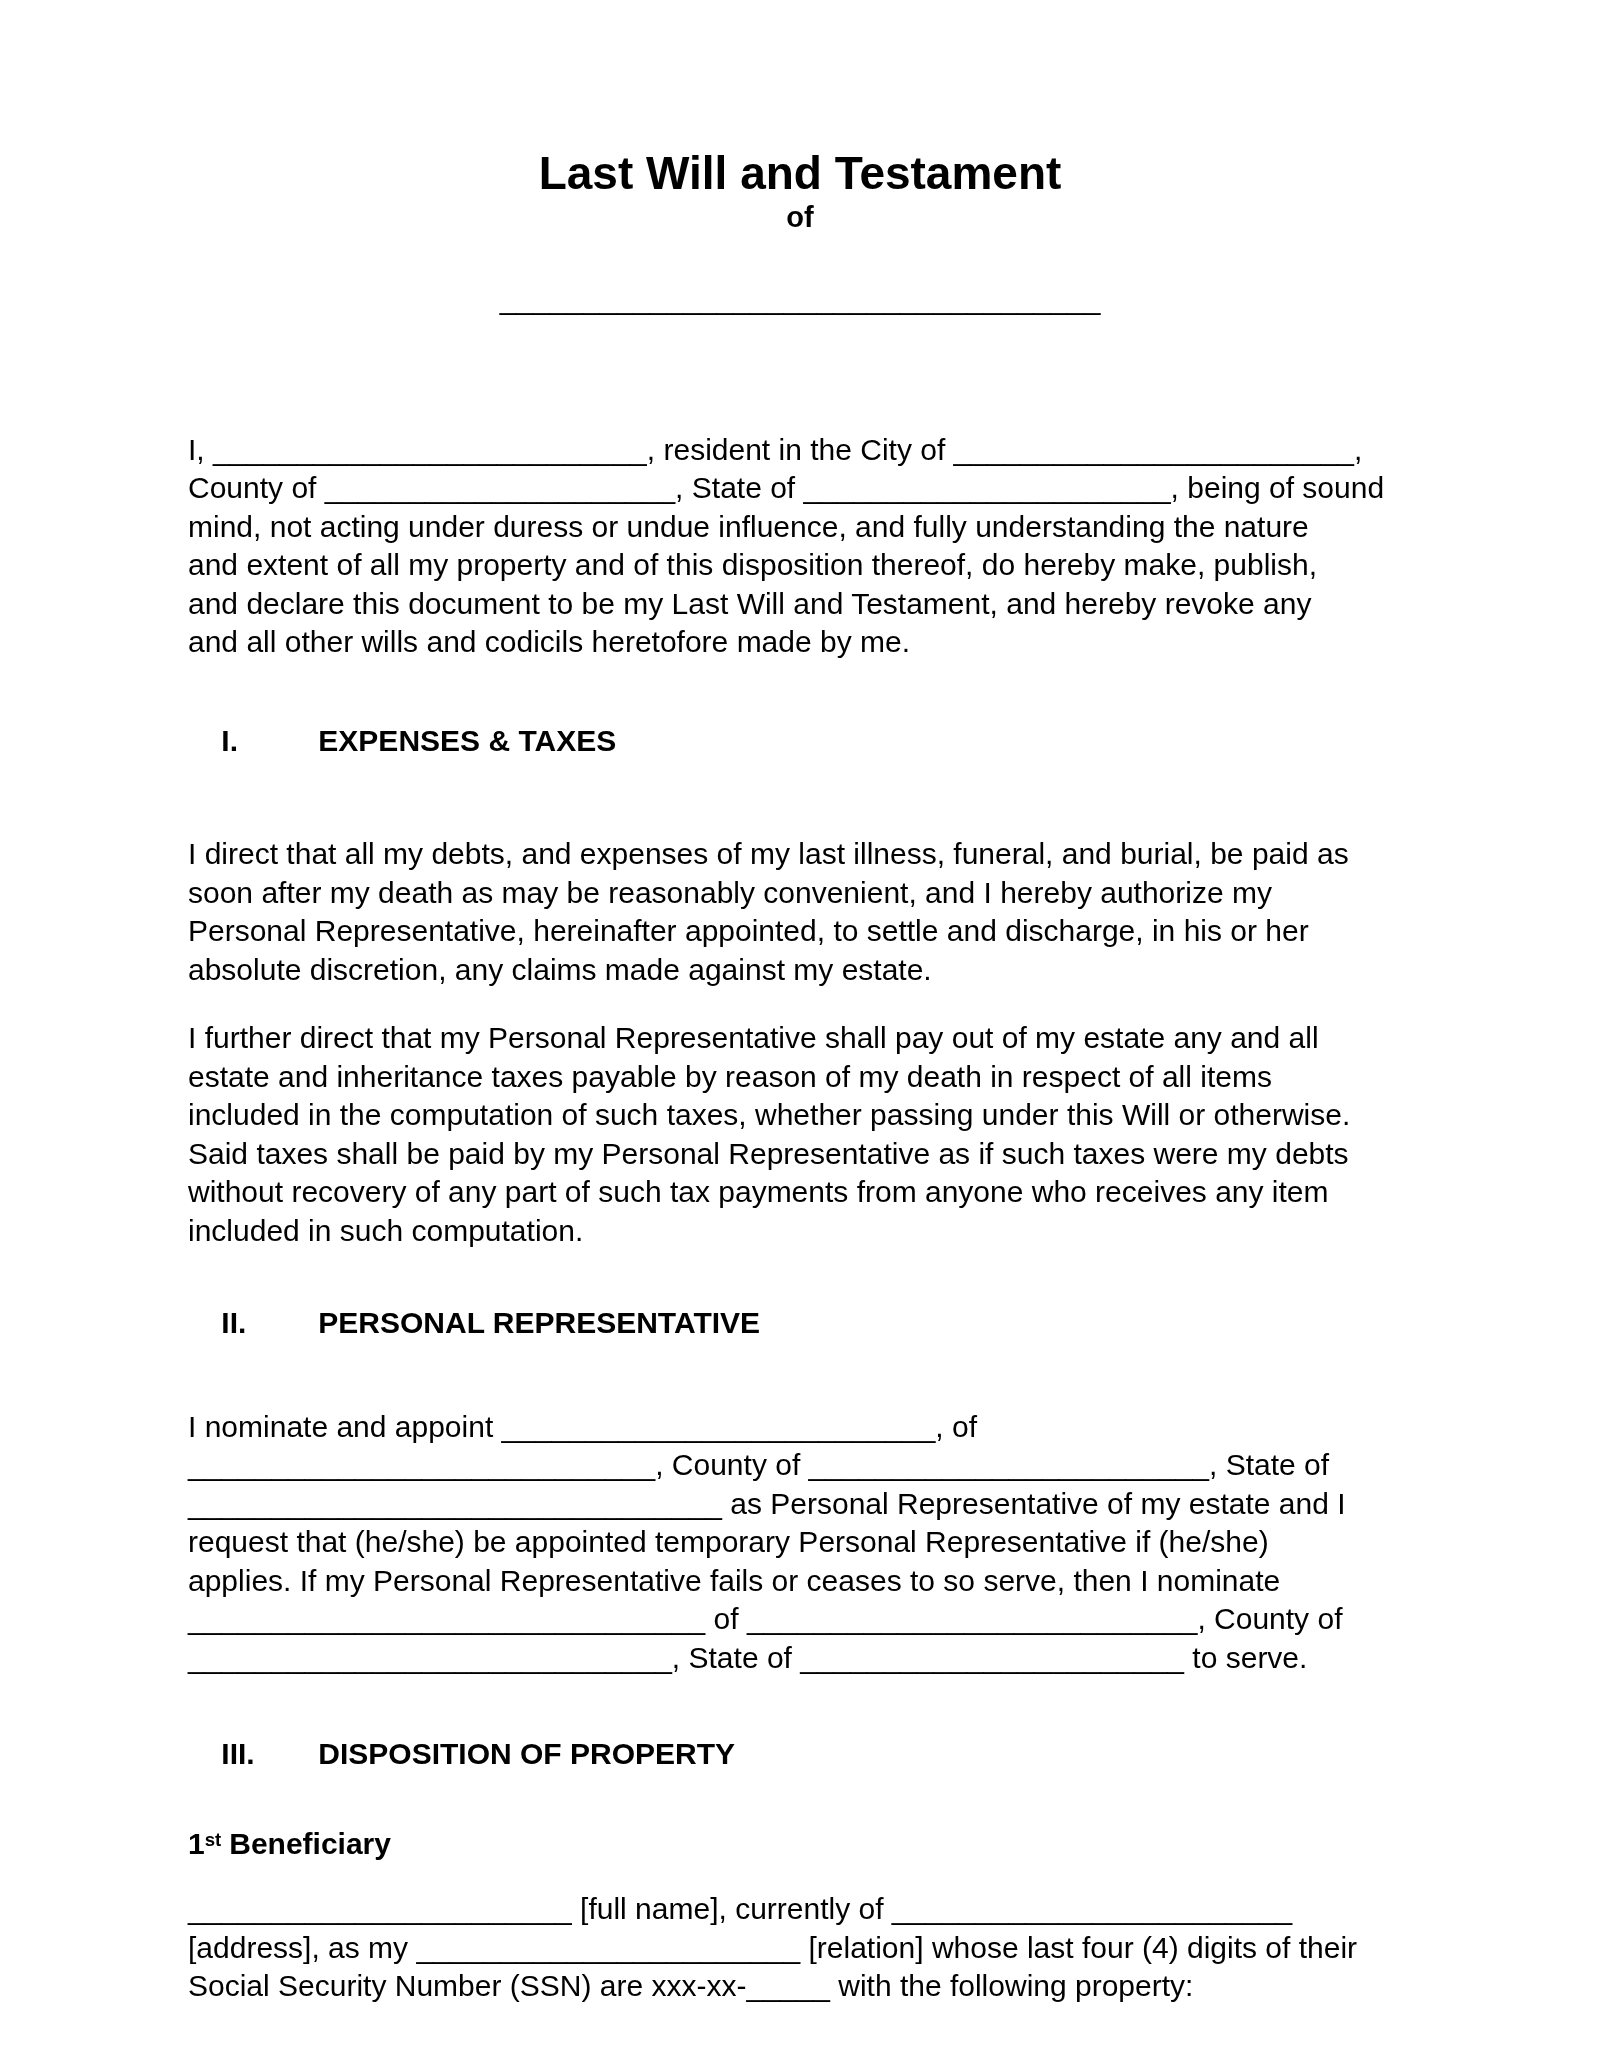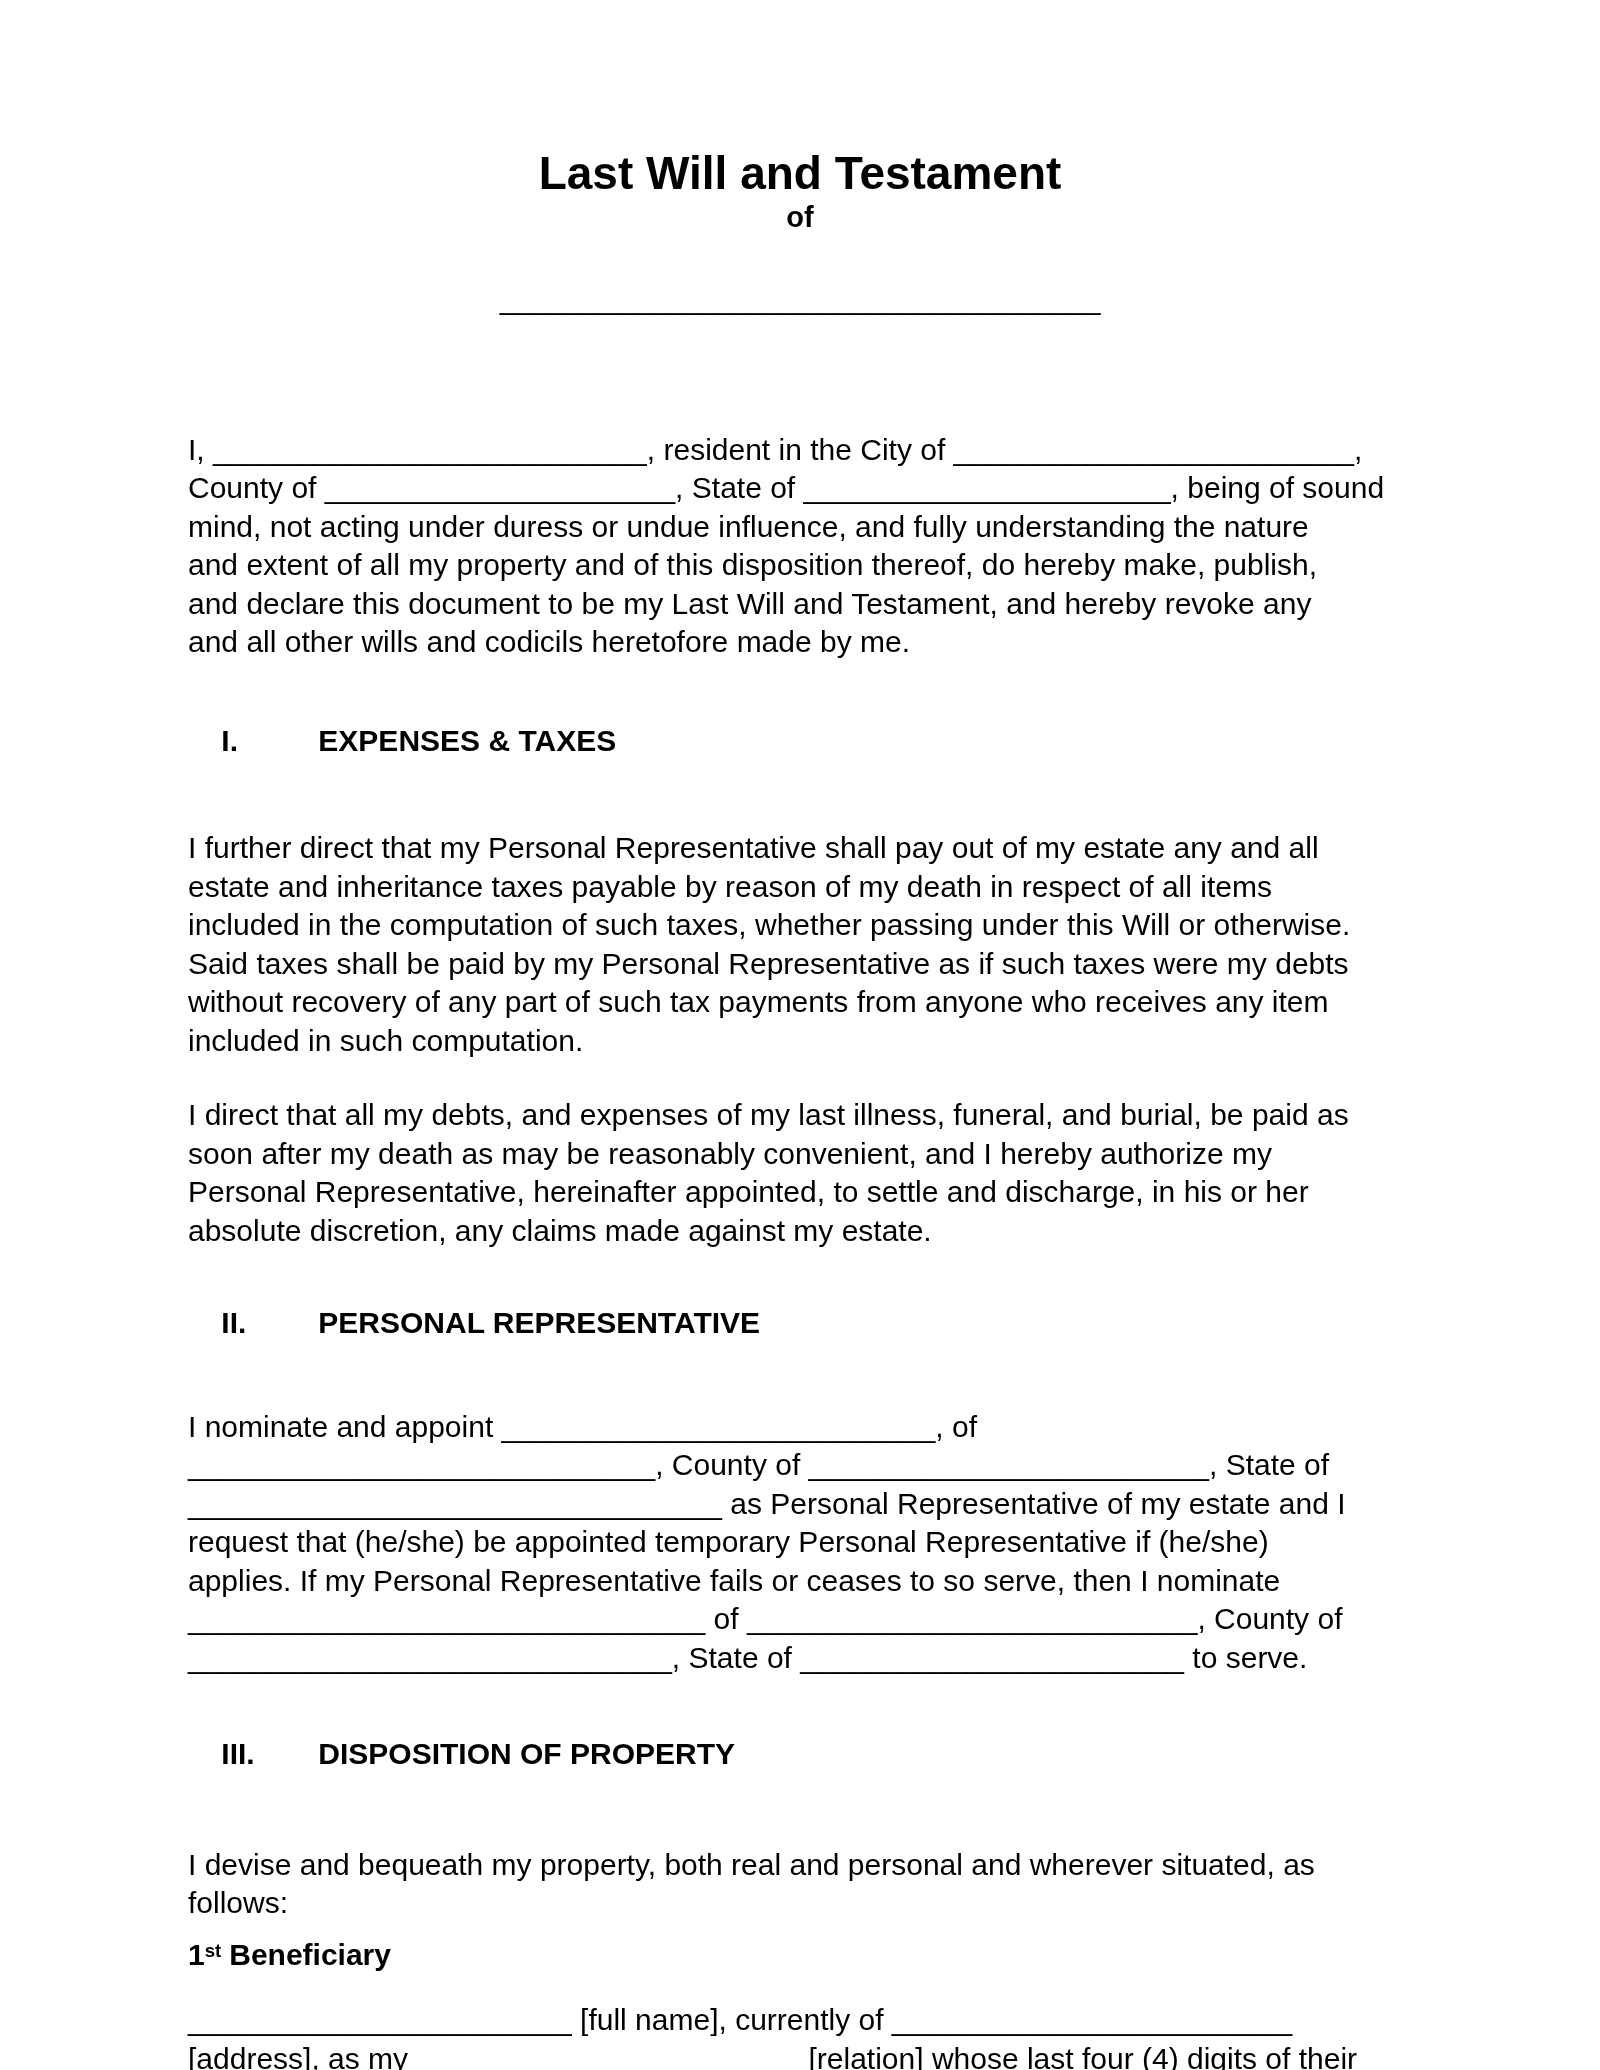--- a/index.html
+++ b/index.html
@@ -72,46 +72,44 @@
   <div class="para opening">I, __________________________, resident in the City of ________________________,
 County of _____________________, State of ______________________, being of sound
 mind, not acting under duress or undue influence, and fully understanding the nature
 and extent of all my property and of this disposition thereof, do hereby make, publish,
 and declare this document to be my Last Will and Testament, and hereby revoke any
 and all other wills and codicils heretofore made by me.</div>
 
   <div class="sec-heading mt-h1">
     <span class="sec-num">I.</span><span>EXPENSES &amp; TAXES</span>
   </div>
+  <div class="para mt-p1a">I direct that all my debts, and expenses of my last illness, funeral, and burial, be paid as
+soon after my death as may be reasonably convenient, and I hereby authorize my
+Personal Representative, hereinafter appointed, to settle and discharge, in his or her
+absolute discretion, any claims made against my estate.</div>
   <div class="para mt-p1b">I further direct that my Personal Representative shall pay out of my estate any and all
 estate and inheritance taxes payable by reason of my death in respect of all items
 included in the computation of such taxes, whether passing under this Will or otherwise.
 Said taxes shall be paid by my Personal Representative as if such taxes were my debts
 without recovery of any part of such tax payments from anyone who receives any item
 included in such computation.</div>
-  <div class="para mt-p1a">I direct that all my debts, and expenses of my last illness, funeral, and burial, be paid as
-soon after my death as may be reasonably convenient, and I hereby authorize my
-Personal Representative, hereinafter appointed, to settle and discharge, in his or her
-absolute discretion, any claims made against my estate.</div>
 
   <div class="sec-heading mt-h2">
     <span class="sec-num">II.</span><span>PERSONAL REPRESENTATIVE</span>
   </div>
   <div class="para mt-p2">I nominate and appoint __________________________, of
 ____________________________, County of ________________________, State of
 ________________________________ as Personal Representative of my estate and I
 request that (he/she) be appointed temporary Personal Representative if (he/she)
 applies. If my Personal Representative fails or ceases to so serve, then I nominate
 _______________________________ of ___________________________, County of
 _____________________________, State of _______________________ to serve.</div>
 
   <div class="sec-heading mt-h3">
     <span class="sec-num">III.</span><span>DISPOSITION OF PROPERTY</span>
   </div>
-  <div class="para mt-p3">I devise and bequeath my property, both real and personal and wherever situated, as
-follows:</div>
 
   <div class="ben-heading"><span>1</span><sup>st</sup><span class="ben-label">Beneficiary</span></div>
   <div class="para mt-ben">_______________________ [full name], currently of ________________________
 [address], as my _______________________ [relation] whose last four (4) digits of their
 Social Security Number (SSN) are xxx-xx-_____ with the following property:</div>
 
 </div>
 
 </body></html>

